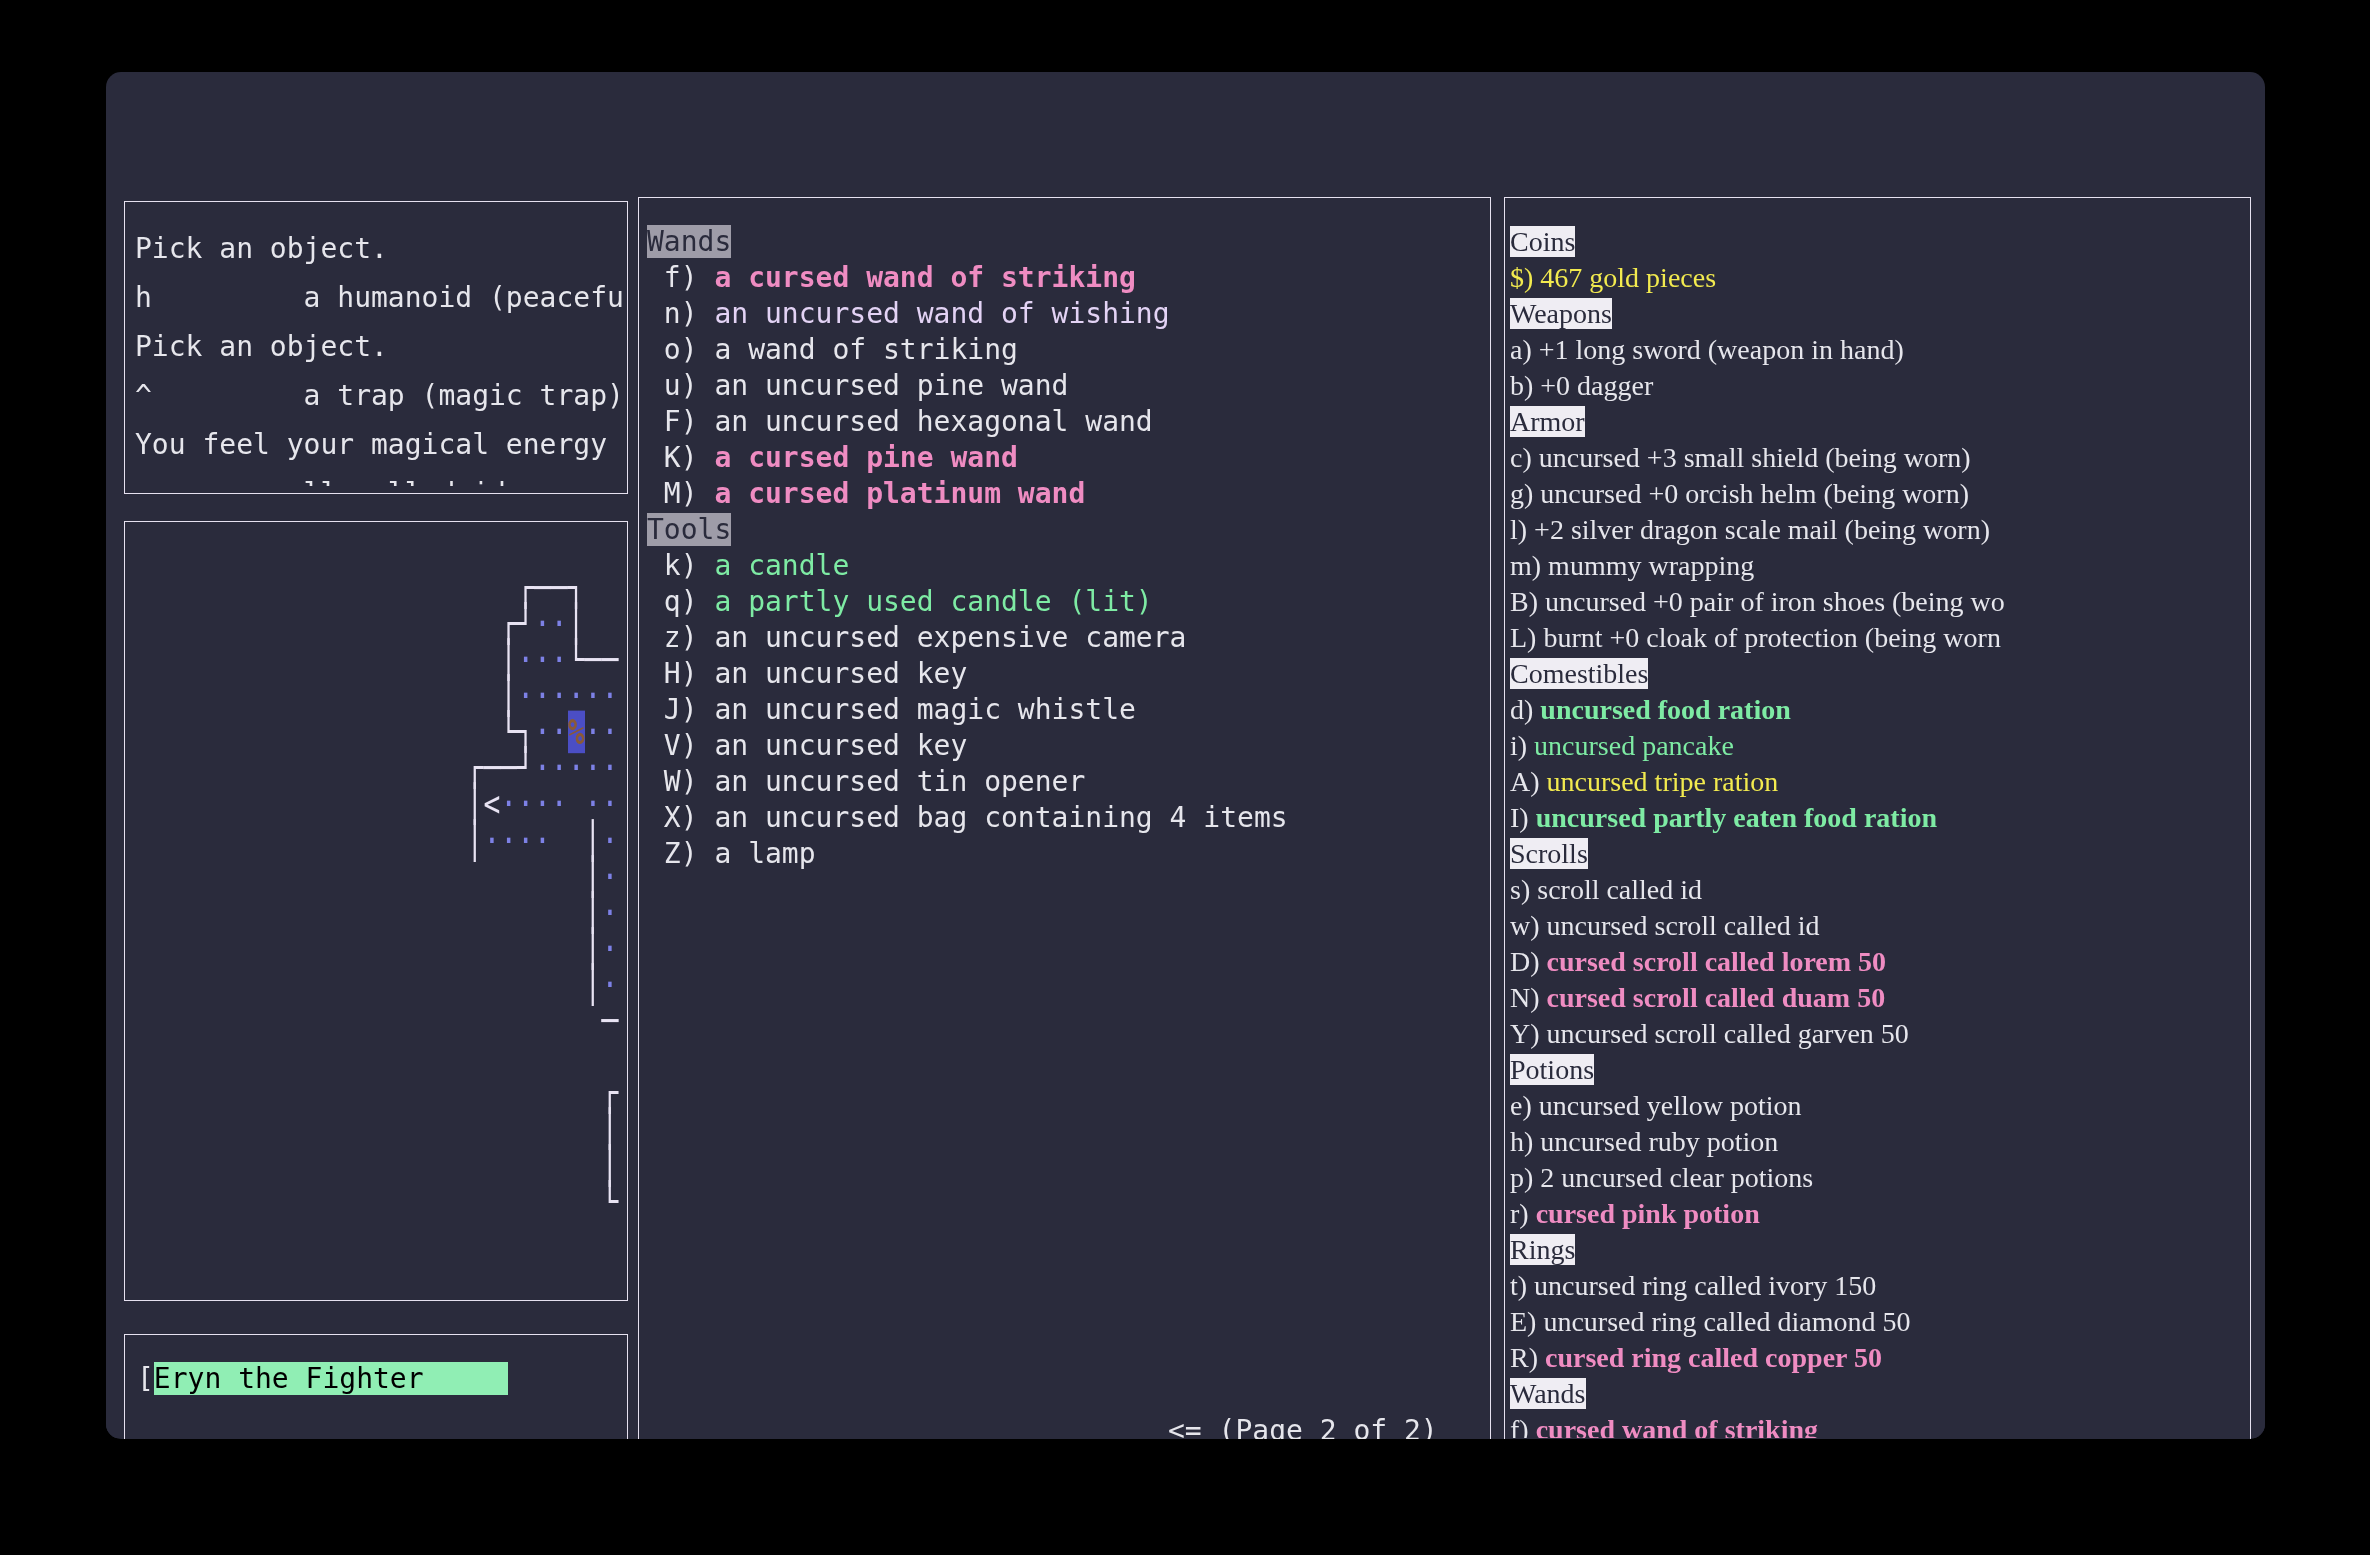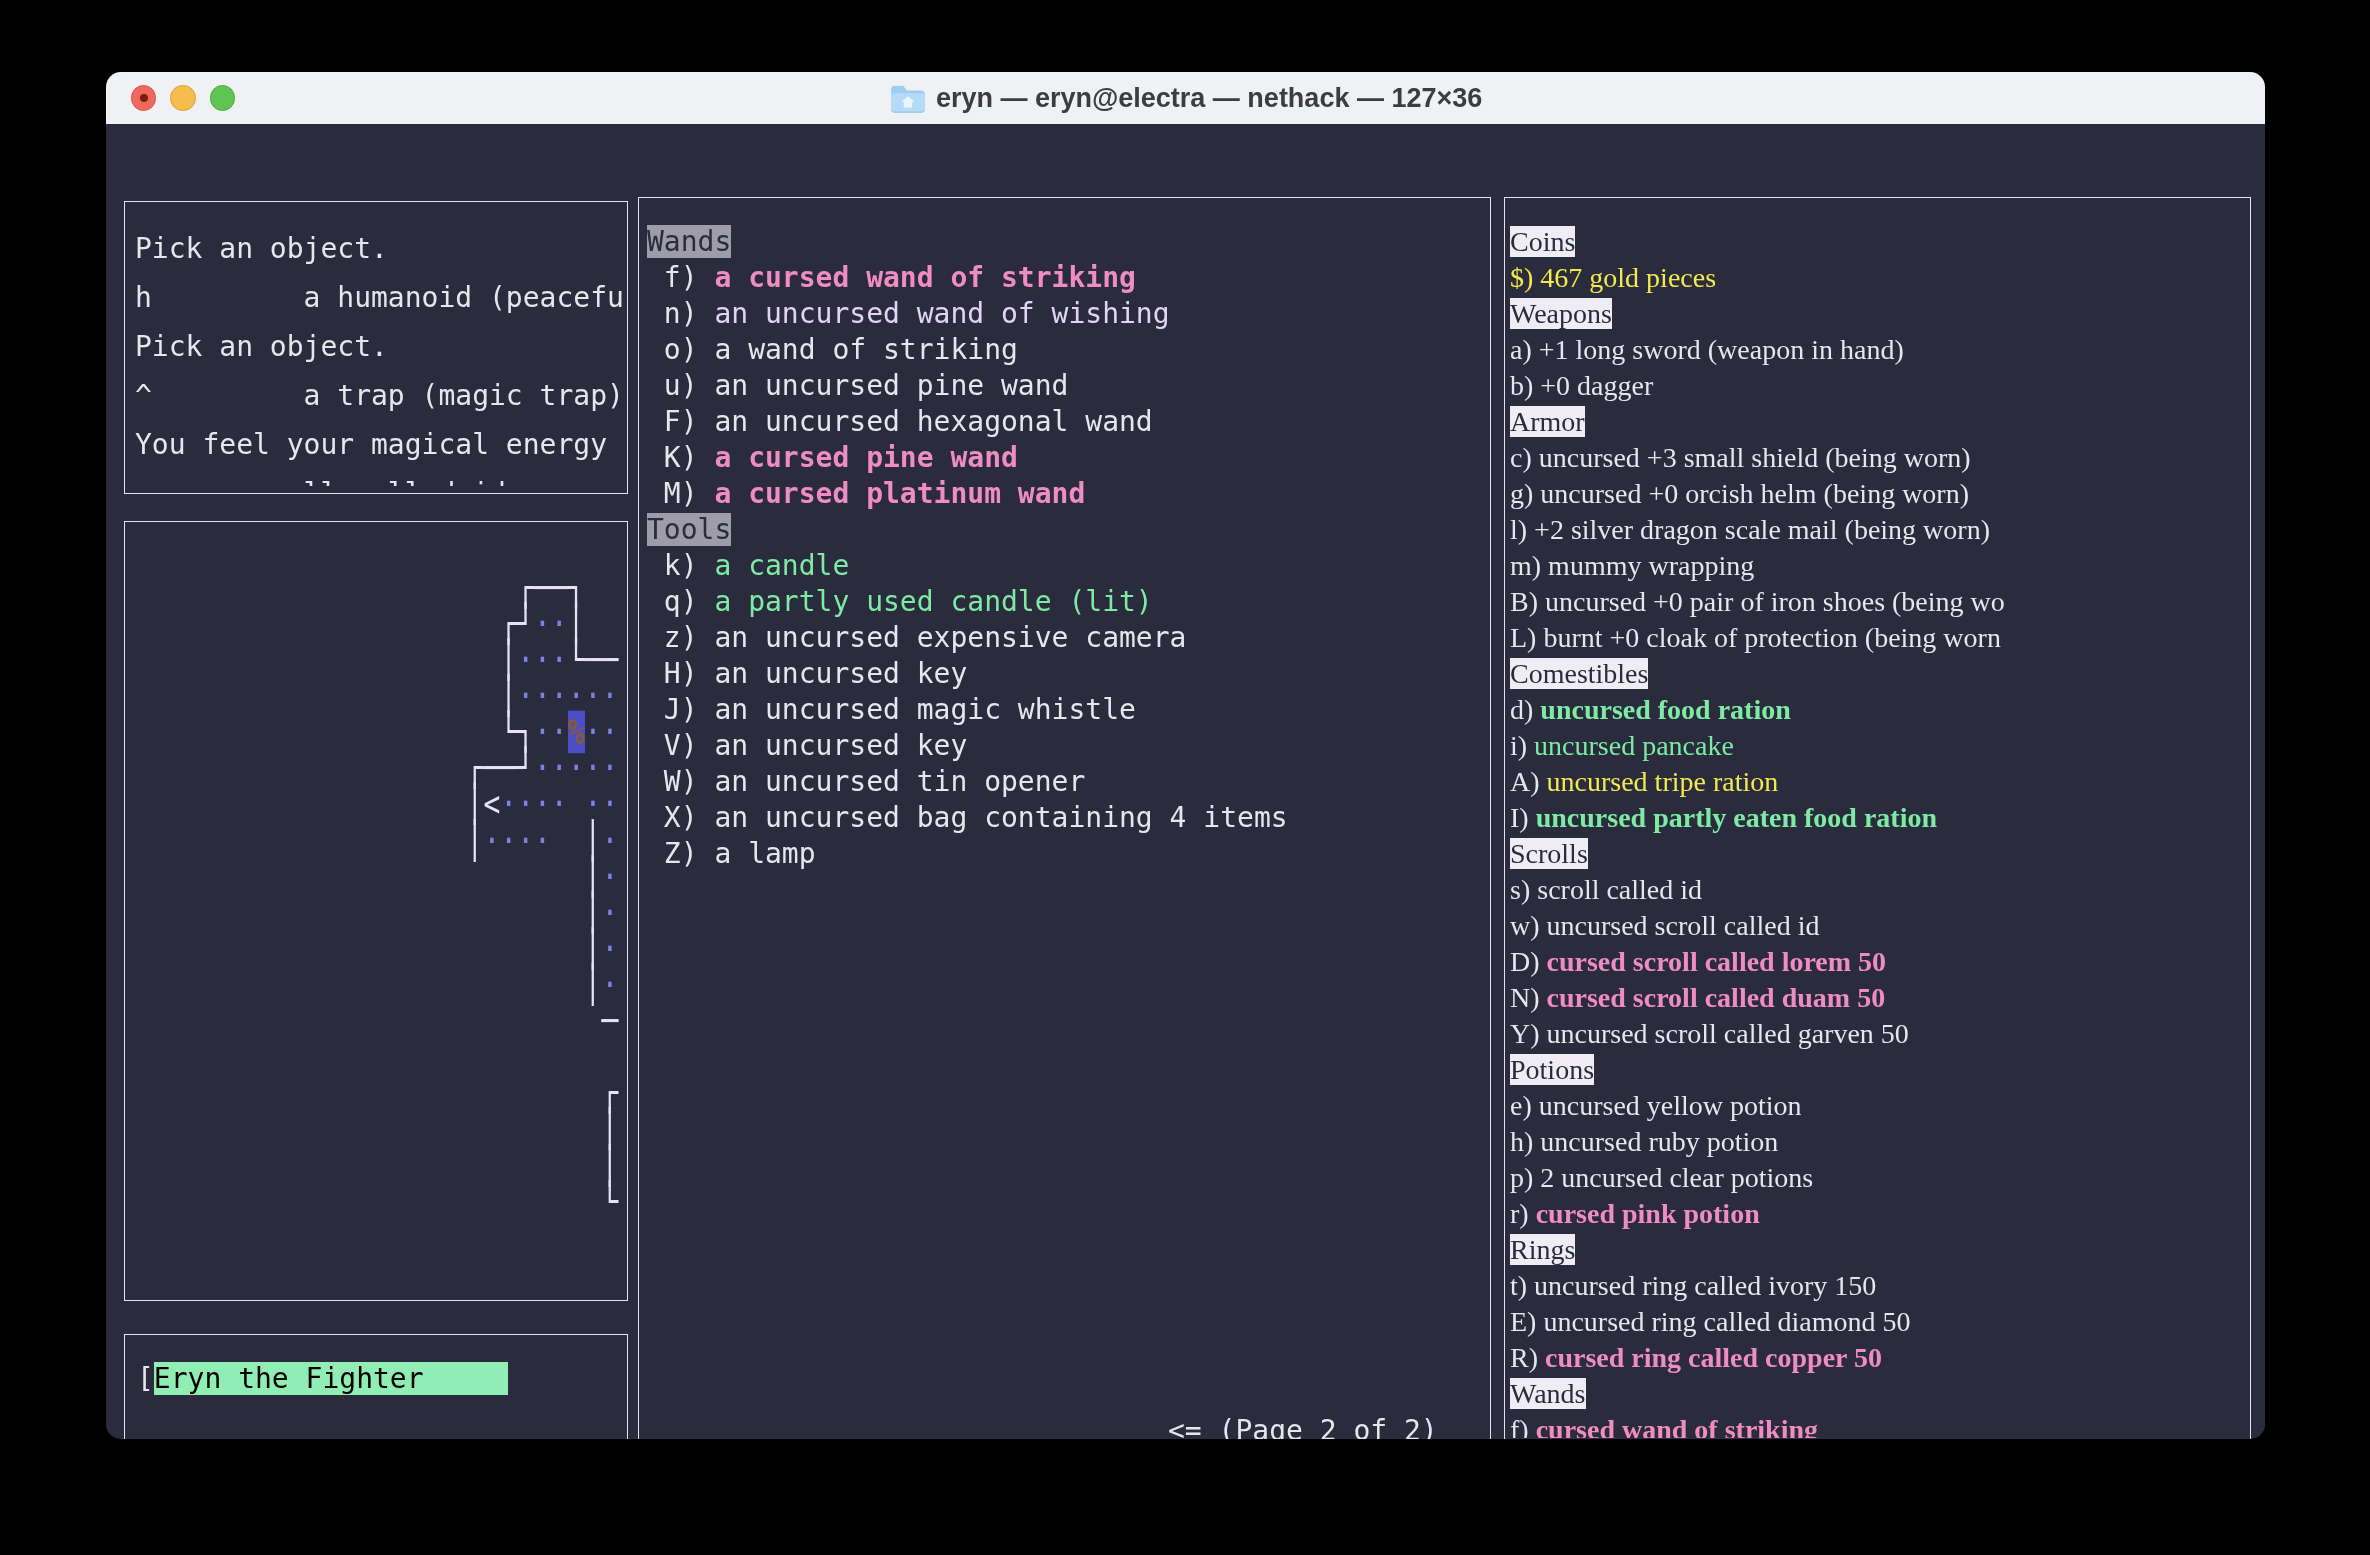--- a/index.html
+++ b/index.html
@@ -47,35 +47,20 @@
   .dot{color:#7d81e6;}
   .wall{color:#e8e3f3;}
   .cur{background:#4b4ec5;color:#8a5a36;font-weight:bold;}
   .namehl{background:#90eeb4;color:#000000;}
   .foldericon{display:inline-block;width:36px;height:30px;}
 </style>
 </head>
 <body>
 
 <div class="window">
-  <div class="titlebar">
-    <div class="lights">
-      <div class="light red"></div>
-      <div class="light yellow"></div>
-      <div class="light green"></div>
-    </div>
-    <div class="title">
-      <svg class="foldericon" viewBox="0 0 38 32">
-        <path d="M2 7 q0-4 4-4 h9 l4 5 h15 q4 0 4 4 v16 q0 4-4 4 H6 q-4 0-4-4 z" fill="#9fcdf2"></path>
-        <path d="M2 11 h36 v15 q0 4-4 4 H6 q-4 0-4-4 z" fill="#b6dbf7"></path>
-        <path d="M20 14 l7 6 h-2.5 v6 h-9 v-6 H13 z" fill="#eaf5fd"></path>
-      </svg>
-      <span>eryn — eryn@electra — nethack — 127×36</span>
-    </div>
-  </div>
 
   <div class="term">
     <div class="box" id="msgbox"></div>
     <div class="box" id="mapbox"></div>
     <div class="box" id="statbox"></div>
     <div class="box" id="midbox"></div>
     <div class="box" id="rightbox"></div>
 
     <pre class="lines" id="messages">Pick an object.
 h         a humanoid (peaceful

